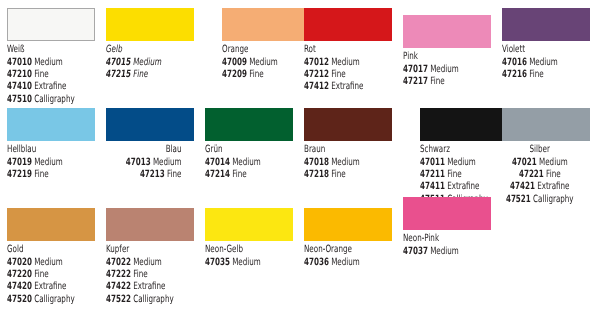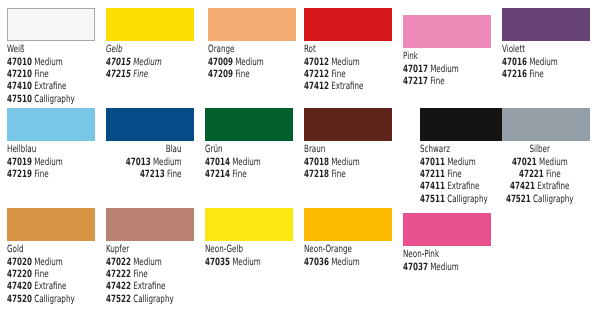--- a/index.html
+++ b/index.html
@@ -67,21 +67,21 @@
     <div class="crow"><span class="cnum">47210</span><span class="csep"> </span><span class="ctip">Fine</span></div>
     <div class="crow"><span class="cnum">47410</span><span class="csep"> </span><span class="ctip">Extrafine</span></div>
     <div class="crow"><span class="cnum">47510</span><span class="csep"> </span><span class="ctip">Calligraphy</span></div>
   </div>
   <div class="cell" style="left:105.7px;top:8.2px;font-style:italic;">
     <div class="swatch" style="background-color: rgb(252, 222, 0);"></div>
     <div class="cname">Gelb</div>
     <div class="crow"><span class="cnum">47015</span><span class="csep"> </span><span class="ctip">Medium</span></div>
     <div class="crow"><span class="cnum">47215</span><span class="csep"> </span><span class="ctip">Fine</span></div>
   </div>
-  <div class="cell" style="left:208px;top:8.2px;">
+  <div class="cell" style="left:222px;top:8.2px;">
     <div class="swatch" style="background-color: rgb(245, 173, 116);"></div>
     <div class="cname">Orange</div>
     <div class="crow"><span class="cnum">47009</span><span class="csep"> </span><span class="ctip">Medium</span></div>
     <div class="crow"><span class="cnum">47209</span><span class="csep"> </span><span class="ctip">Fine</span></div>
   </div>
   <div class="cell" style="left:303.7px;top:8.2px;">
     <div class="swatch" style="background-color: rgb(213, 23, 26);"></div>
     <div class="cname">Rot</div>
     <div class="crow"><span class="cnum">47012</span><span class="csep"> </span><span class="ctip">Medium</span></div>
     <div class="crow"><span class="cnum">47212</span><span class="csep"> </span><span class="ctip">Fine</span></div>
@@ -158,18 +158,18 @@
   <div class="cell" style="left:204.7px;top:208.2px;">
     <div class="swatch" style="background-color: rgb(252, 231, 17);"></div>
     <div class="cname">Neon-Gelb</div>
     <div class="crow"><span class="cnum">47035</span><span class="csep"> </span><span class="ctip">Medium</span></div>
   </div>
   <div class="cell" style="left:303.7px;top:208.2px;">
     <div class="swatch" style="background-color: rgb(251, 186, 0);"></div>
     <div class="cname">Neon-Orange</div>
     <div class="crow"><span class="cnum">47036</span><span class="csep"> </span><span class="ctip">Medium</span></div>
   </div>
-  <div class="cell" style="left:402.7px;top:213px;">
+  <div class="cell" style="left:402.7px;top:197px;">
     <div class="swatch" style="background-color: rgb(233, 80, 142);"></div>
     <div class="cname">Neon-Pink</div>
     <div class="crow"><span class="cnum">47037</span><span class="csep"> </span><span class="ctip">Medium</span></div>
   </div>
 </div>
 
 </body></html>

